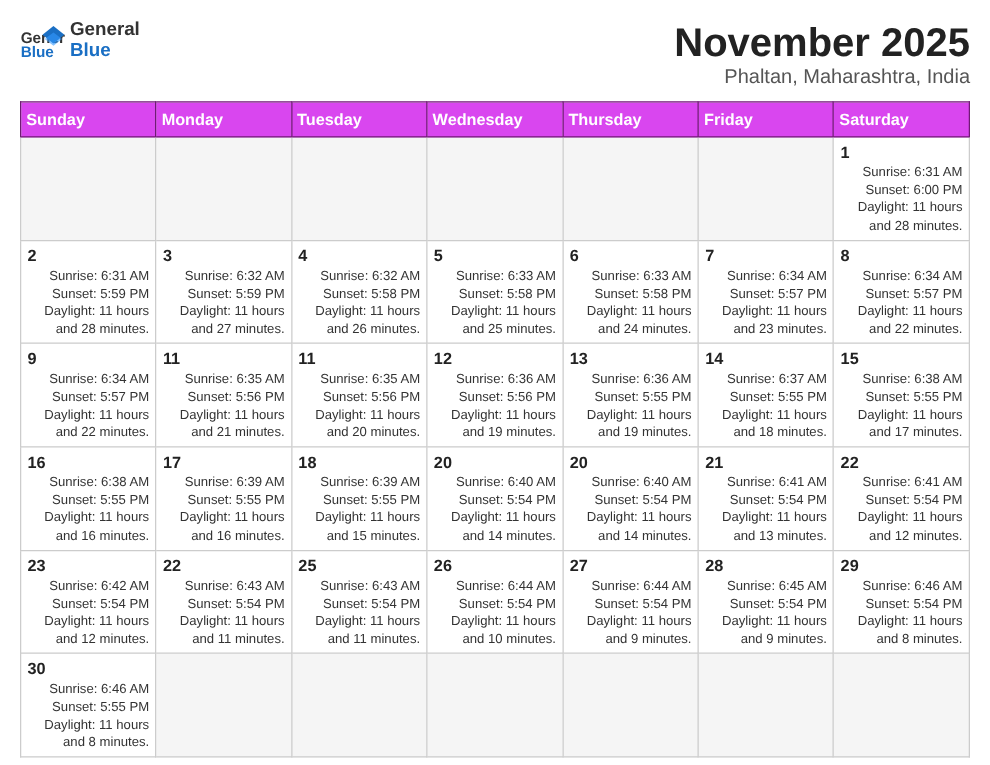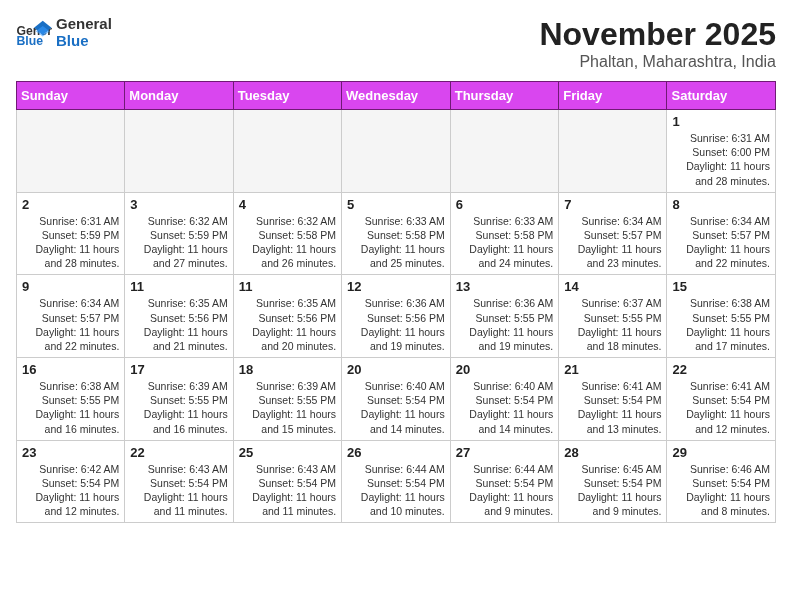--- a/index.html
+++ b/index.html
@@ -238,14 +238,26 @@
         </td>
         <td>
           <span class="day-number">28</span>
           <div class="day-info">Sunrise: 6:45 AM<br>Sunset: 5:54 PM<br>Daylight: 11 hours and 9 minutes.</div>
         </td>
         <td>
           <span class="day-number">29</span>
           <div class="day-info">Sunrise: 6:46 AM<br>Sunset: 5:54 PM<br>Daylight: 11 hours and 8 minutes.</div>
         </td>
       </tr>
+      <tr>
+        <td>
+          <span class="day-number">30</span>
+          <div class="day-info">Sunrise: 6:46 AM<br>Sunset: 5:55 PM<br>Daylight: 11 hours and 8 minutes.</div>
+        </td>
+        <td class="empty"></td>
+        <td class="empty"></td>
+        <td class="empty"></td>
+        <td class="empty"></td>
+        <td class="empty"></td>
+        <td class="empty"></td>
+      </tr>
     </tbody>
 </table>
 
 </body></html>

